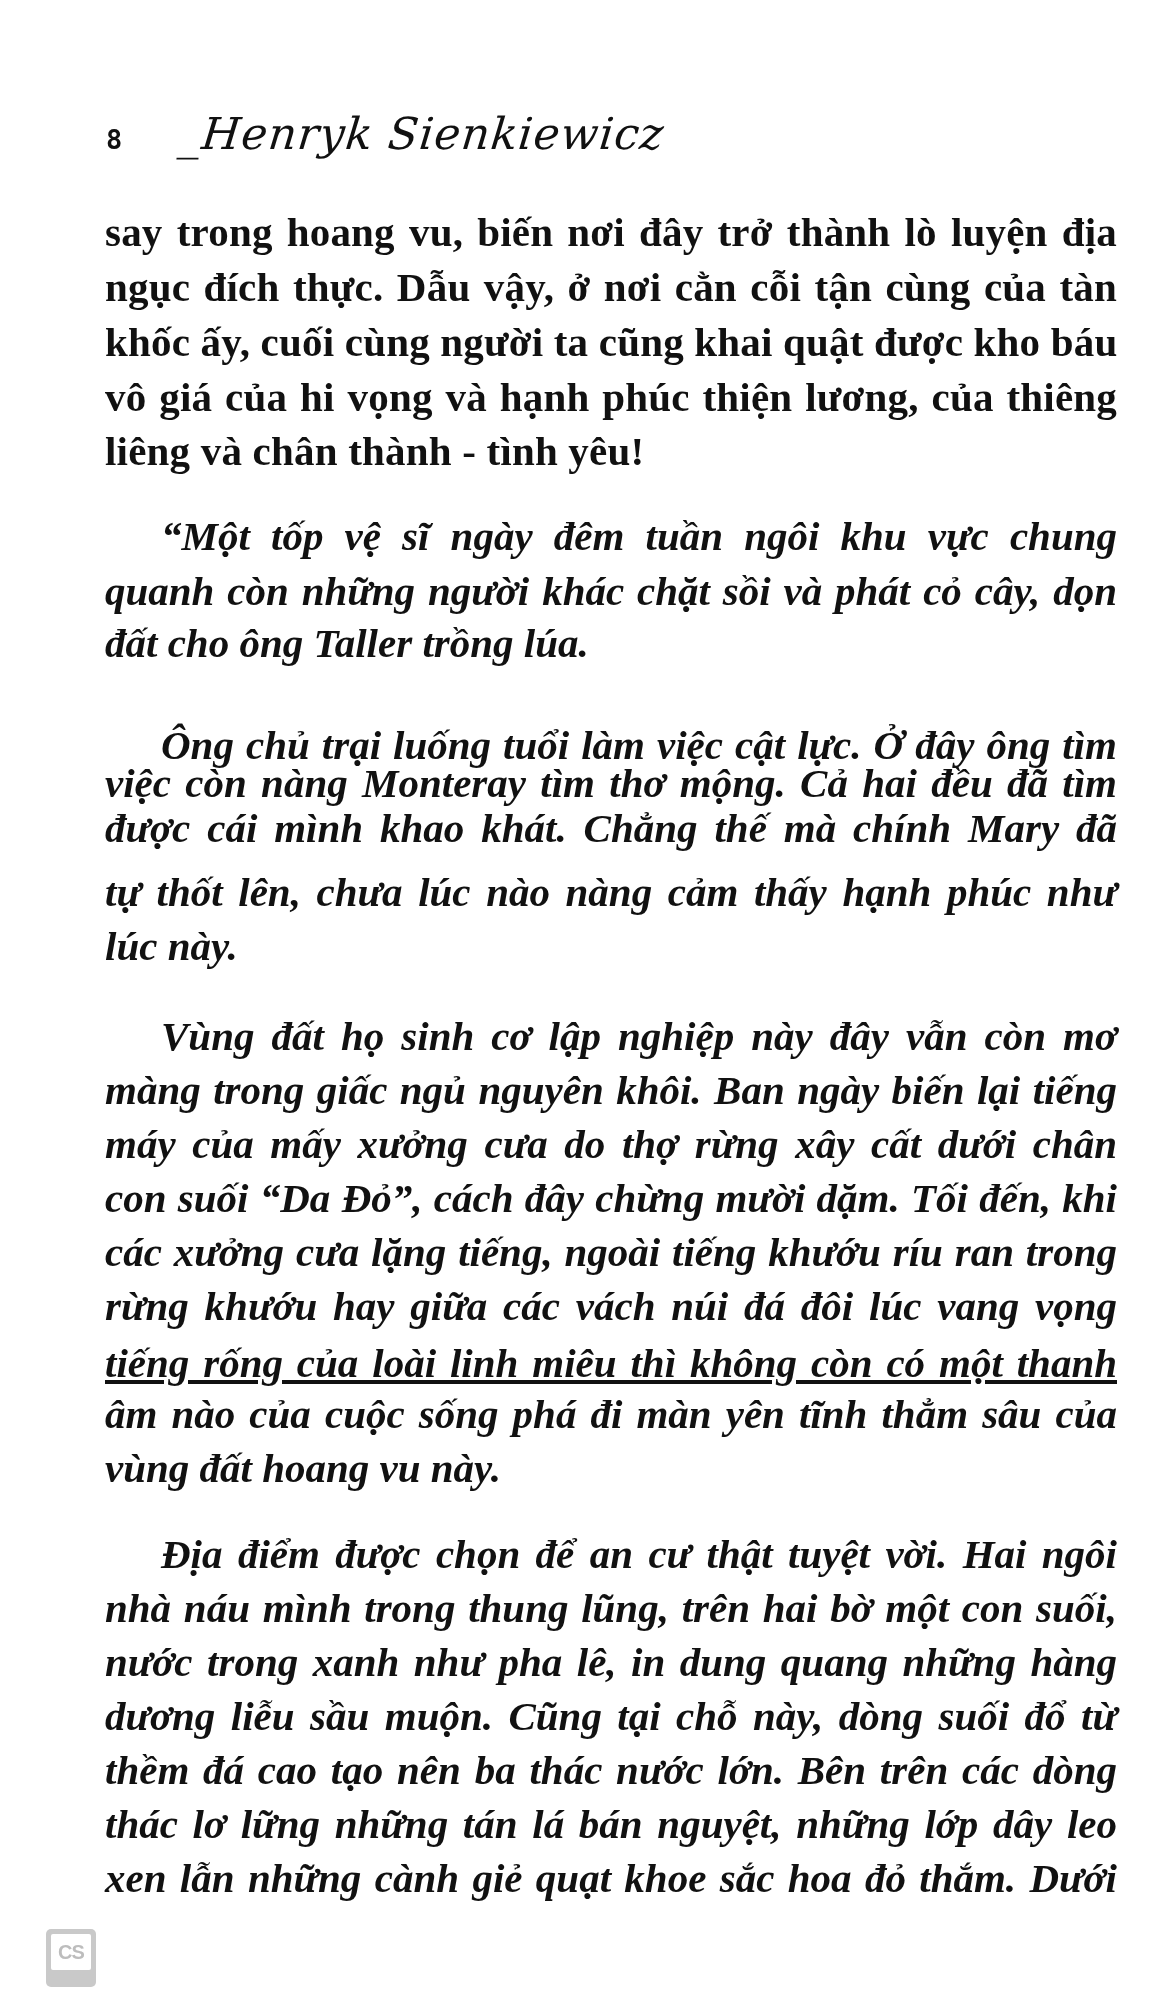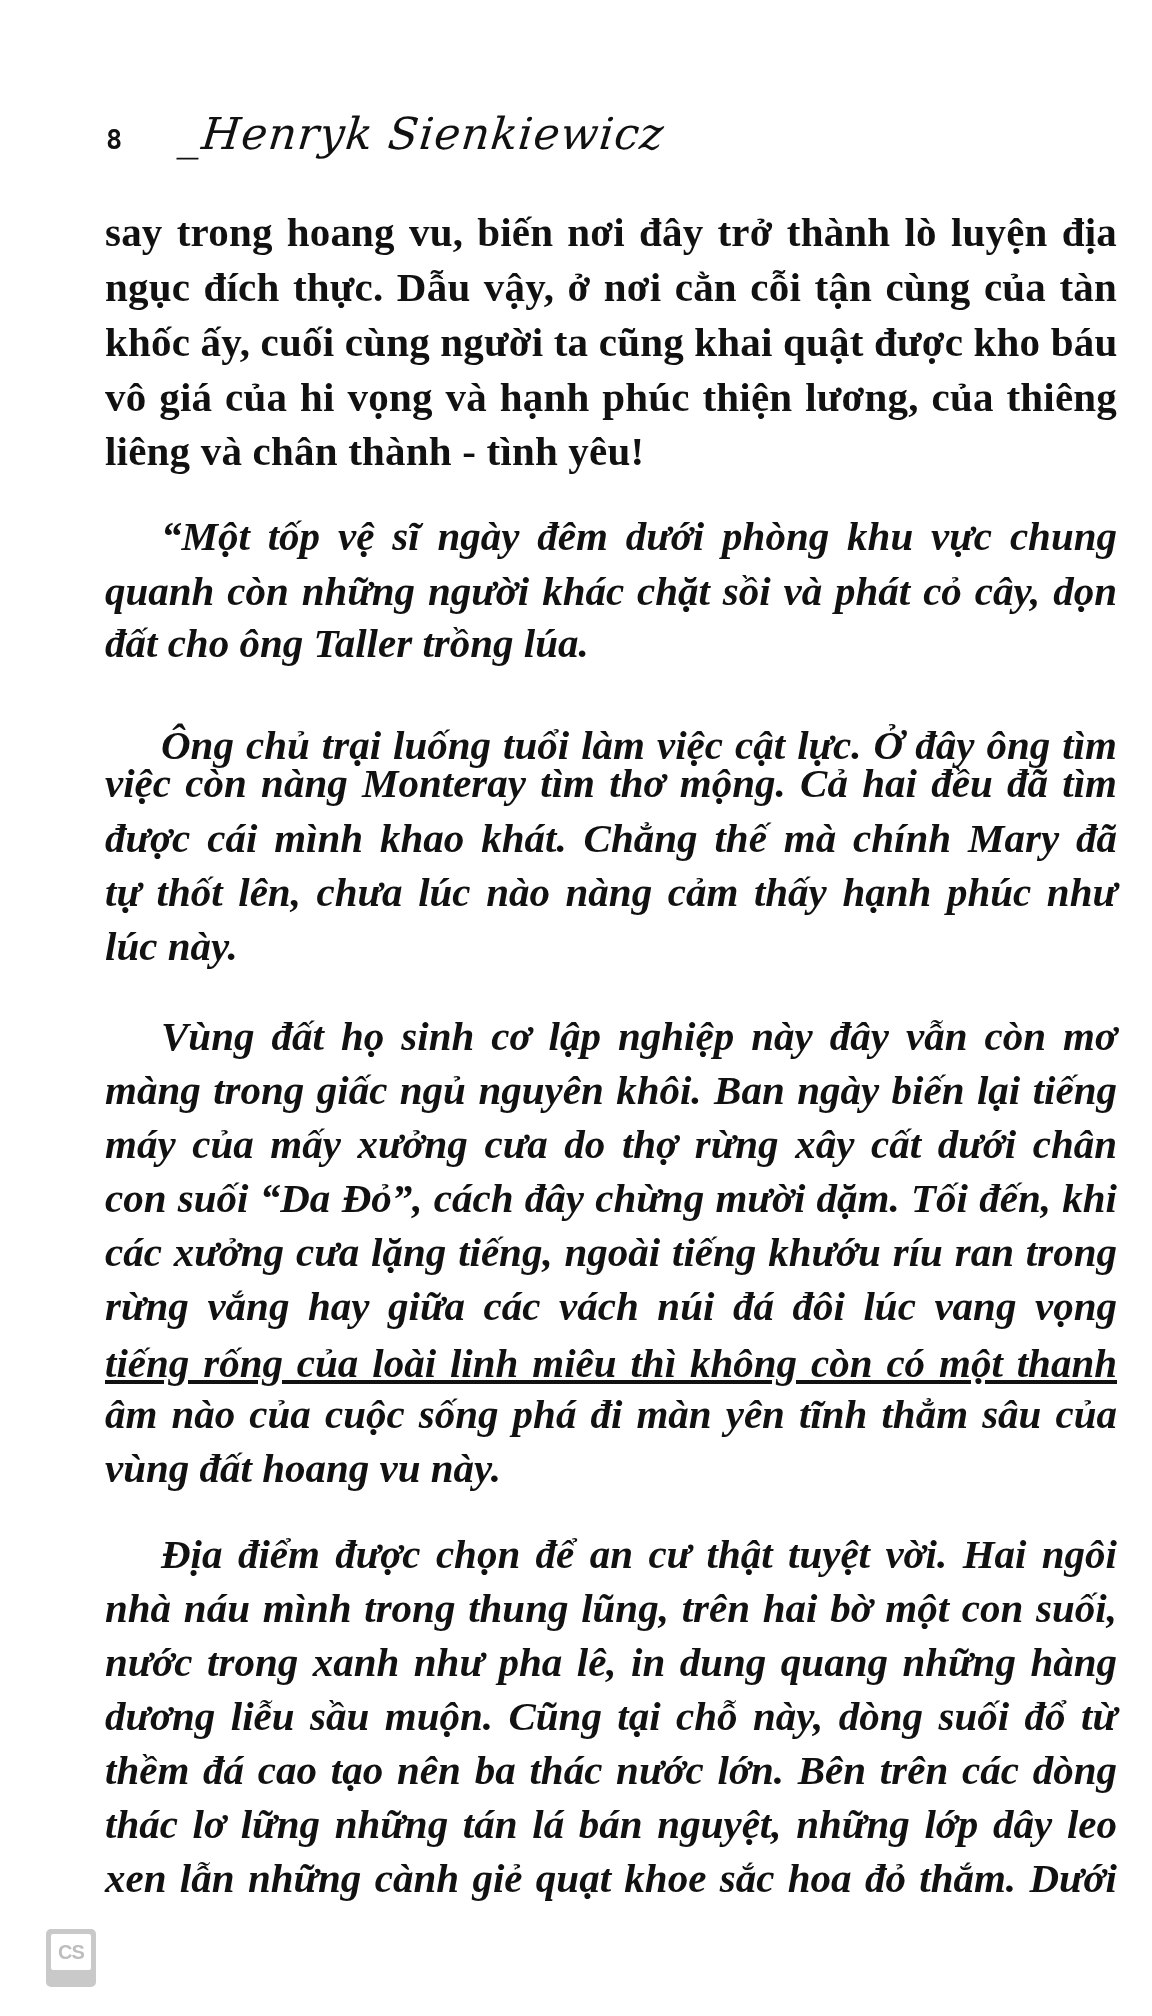--- a/index.html
+++ b/index.html
@@ -112,40 +112,40 @@
 
   <div class="body-text roman" style="top:205px;">
     <div class="line" style="top:0px;">say trong hoang vu, biến nơi đây trở thành lò luyện địa</div>
     <div class="line" style="top:55px;">ngục đích thực. Dẫu vậy, ở nơi cằn cỗi tận cùng của tàn</div>
     <div class="line" style="top:110px;">khốc ấy, cuối cùng người ta cũng khai quật được kho báu</div>
     <div class="line" style="top:165px;">vô giá của hi vọng và hạnh phúc thiện lương, của thiêng</div>
     <div class="line last" style="top:219px;">liêng và chân thành - tình yêu!</div>
   </div>
 
   <div class="body-text italic" style="top:509px;">
-    <div class="line indent" style="top:0px;">“Một tốp vệ sĩ ngày đêm dưới phòng khu vực chung</div>
+    <div class="line indent" style="top:0px;">“Một tốp vệ sĩ ngày đêm tuần ngôi khu vực chung</div>
     <div class="line" style="top:55px;">quanh còn những người khác chặt sồi và phát cỏ cây, dọn</div>
     <div class="line last" style="top:107px;">đất cho ông Taller trồng lúa.</div>
   </div>
 
   <div class="body-text italic" style="top:702px;">
     <div class="line indent" style="top:16px;">Ông chủ trại luống tuổi làm việc cật lực. Ở đây ông tìm</div>
     <div class="line" style="top:54px;">việc còn nàng Monteray tìm thơ mộng. Cả hai đều đã tìm</div>
-    <div class="line" style="top:109px;">được cái mình khao khát. Chẳng thế mà chính Mary đã</div>
+    <div class="line" style="top:99px;">được cái mình khao khát. Chẳng thế mà chính Mary đã</div>
     <div class="line" style="top:163px;">tự thốt lên, chưa lúc nào nàng cảm thấy hạnh phúc như</div>
     <div class="line last" style="top:217px;">lúc này.</div>
   </div>
 
   <div class="body-text italic" style="top:1009px;">
     <div class="line indent" style="top:0px;">Vùng đất họ sinh cơ lập nghiệp này đây vẫn còn mơ</div>
     <div class="line" style="top:54px;">màng trong giấc ngủ nguyên khôi. Ban ngày biến lại tiếng</div>
     <div class="line" style="top:108px;">máy của mấy xưởng cưa do thợ rừng xây cất dưới chân</div>
     <div class="line" style="top:162px;">con suối “Da Đỏ”, cách đây chừng mười dặm. Tối đến, khi</div>
     <div class="line" style="top:216px;">các xưởng cưa lặng tiếng, ngoài tiếng khướu ríu ran trong</div>
-    <div class="line" style="top:270px;">rừng vắng hay giữa các vách núi đá đôi lúc vang vọng</div>
+    <div class="line" style="top:270px;">rừng khướu hay giữa các vách núi đá đôi lúc vang vọng</div>
     <div class="line" style="top:327px;text-decoration:underline;">tiếng rống của loài linh miêu thì không còn có một thanh</div>
     <div class="line" style="top:378px;">âm nào của cuộc sống phá đi màn yên tĩnh thẳm sâu của</div>
     <div class="line last" style="top:432px;">vùng đất hoang vu này.</div>
   </div>
 
   <div class="body-text italic" style="top:1527px;">
     <div class="line indent" style="top:0px;">Địa điểm được chọn để an cư thật tuyệt vời. Hai ngôi</div>
     <div class="line" style="top:54px;">nhà náu mình trong thung lũng, trên hai bờ một con suối,</div>
     <div class="line" style="top:108px;">nước trong xanh như pha lê, in dung quang những hàng</div>
     <div class="line" style="top:162px;">dương liễu sầu muộn. Cũng tại chỗ này, dòng suối đổ từ</div>

